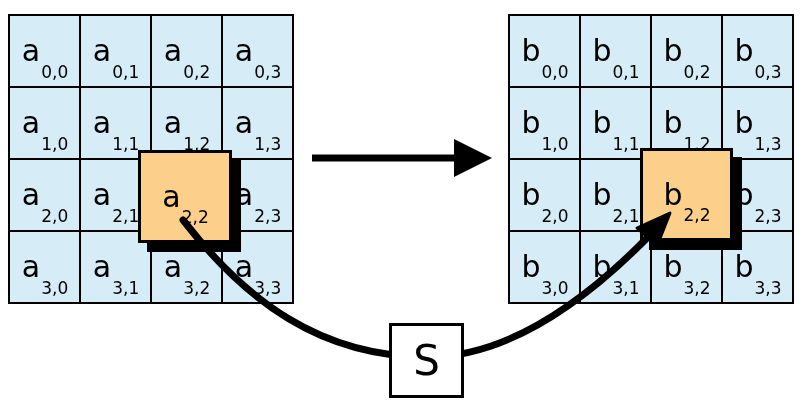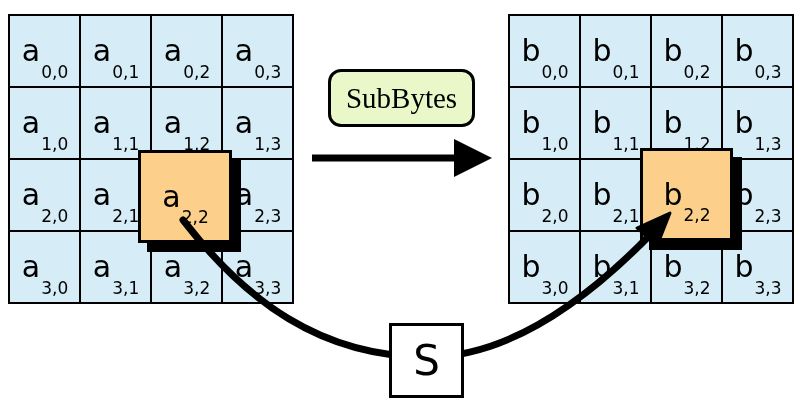--- a/index.html
+++ b/index.html
@@ -192,23 +192,20 @@
   <div class="hl" style="left:138px; top:150px; width:94px; height:93px;">
     <span class="lbl-main">a</span>
       <span class="lbl-sub">2,2</span>
   </div>
 
   <div class="hl" style="left:640px; top:148px; width:93px; height:93px;">
     <span class="lbl-main">b</span>
       <span class="lbl-sub">2,2</span>
   </div>
 
-  <div class="subbytes">
-    <span>SubBytes</span>
-  </div>
 
   <svg class="overlay" width="800" height="415" viewBox="0 0 800 415">
 
     <g>
       <line x1="312" y1="158" x2="458" y2="158" stroke="#000" stroke-width="7"></line>
       <polygon points="454,139 454,177 492,158" fill="#000"></polygon>
     </g>
 
     <g>
       <path d="M 183 220 C 245 300, 320 357, 428 357 C 522 357, 606 280, 650 235" fill="none" stroke="#000" stroke-width="7" stroke-linecap="round"></path>

